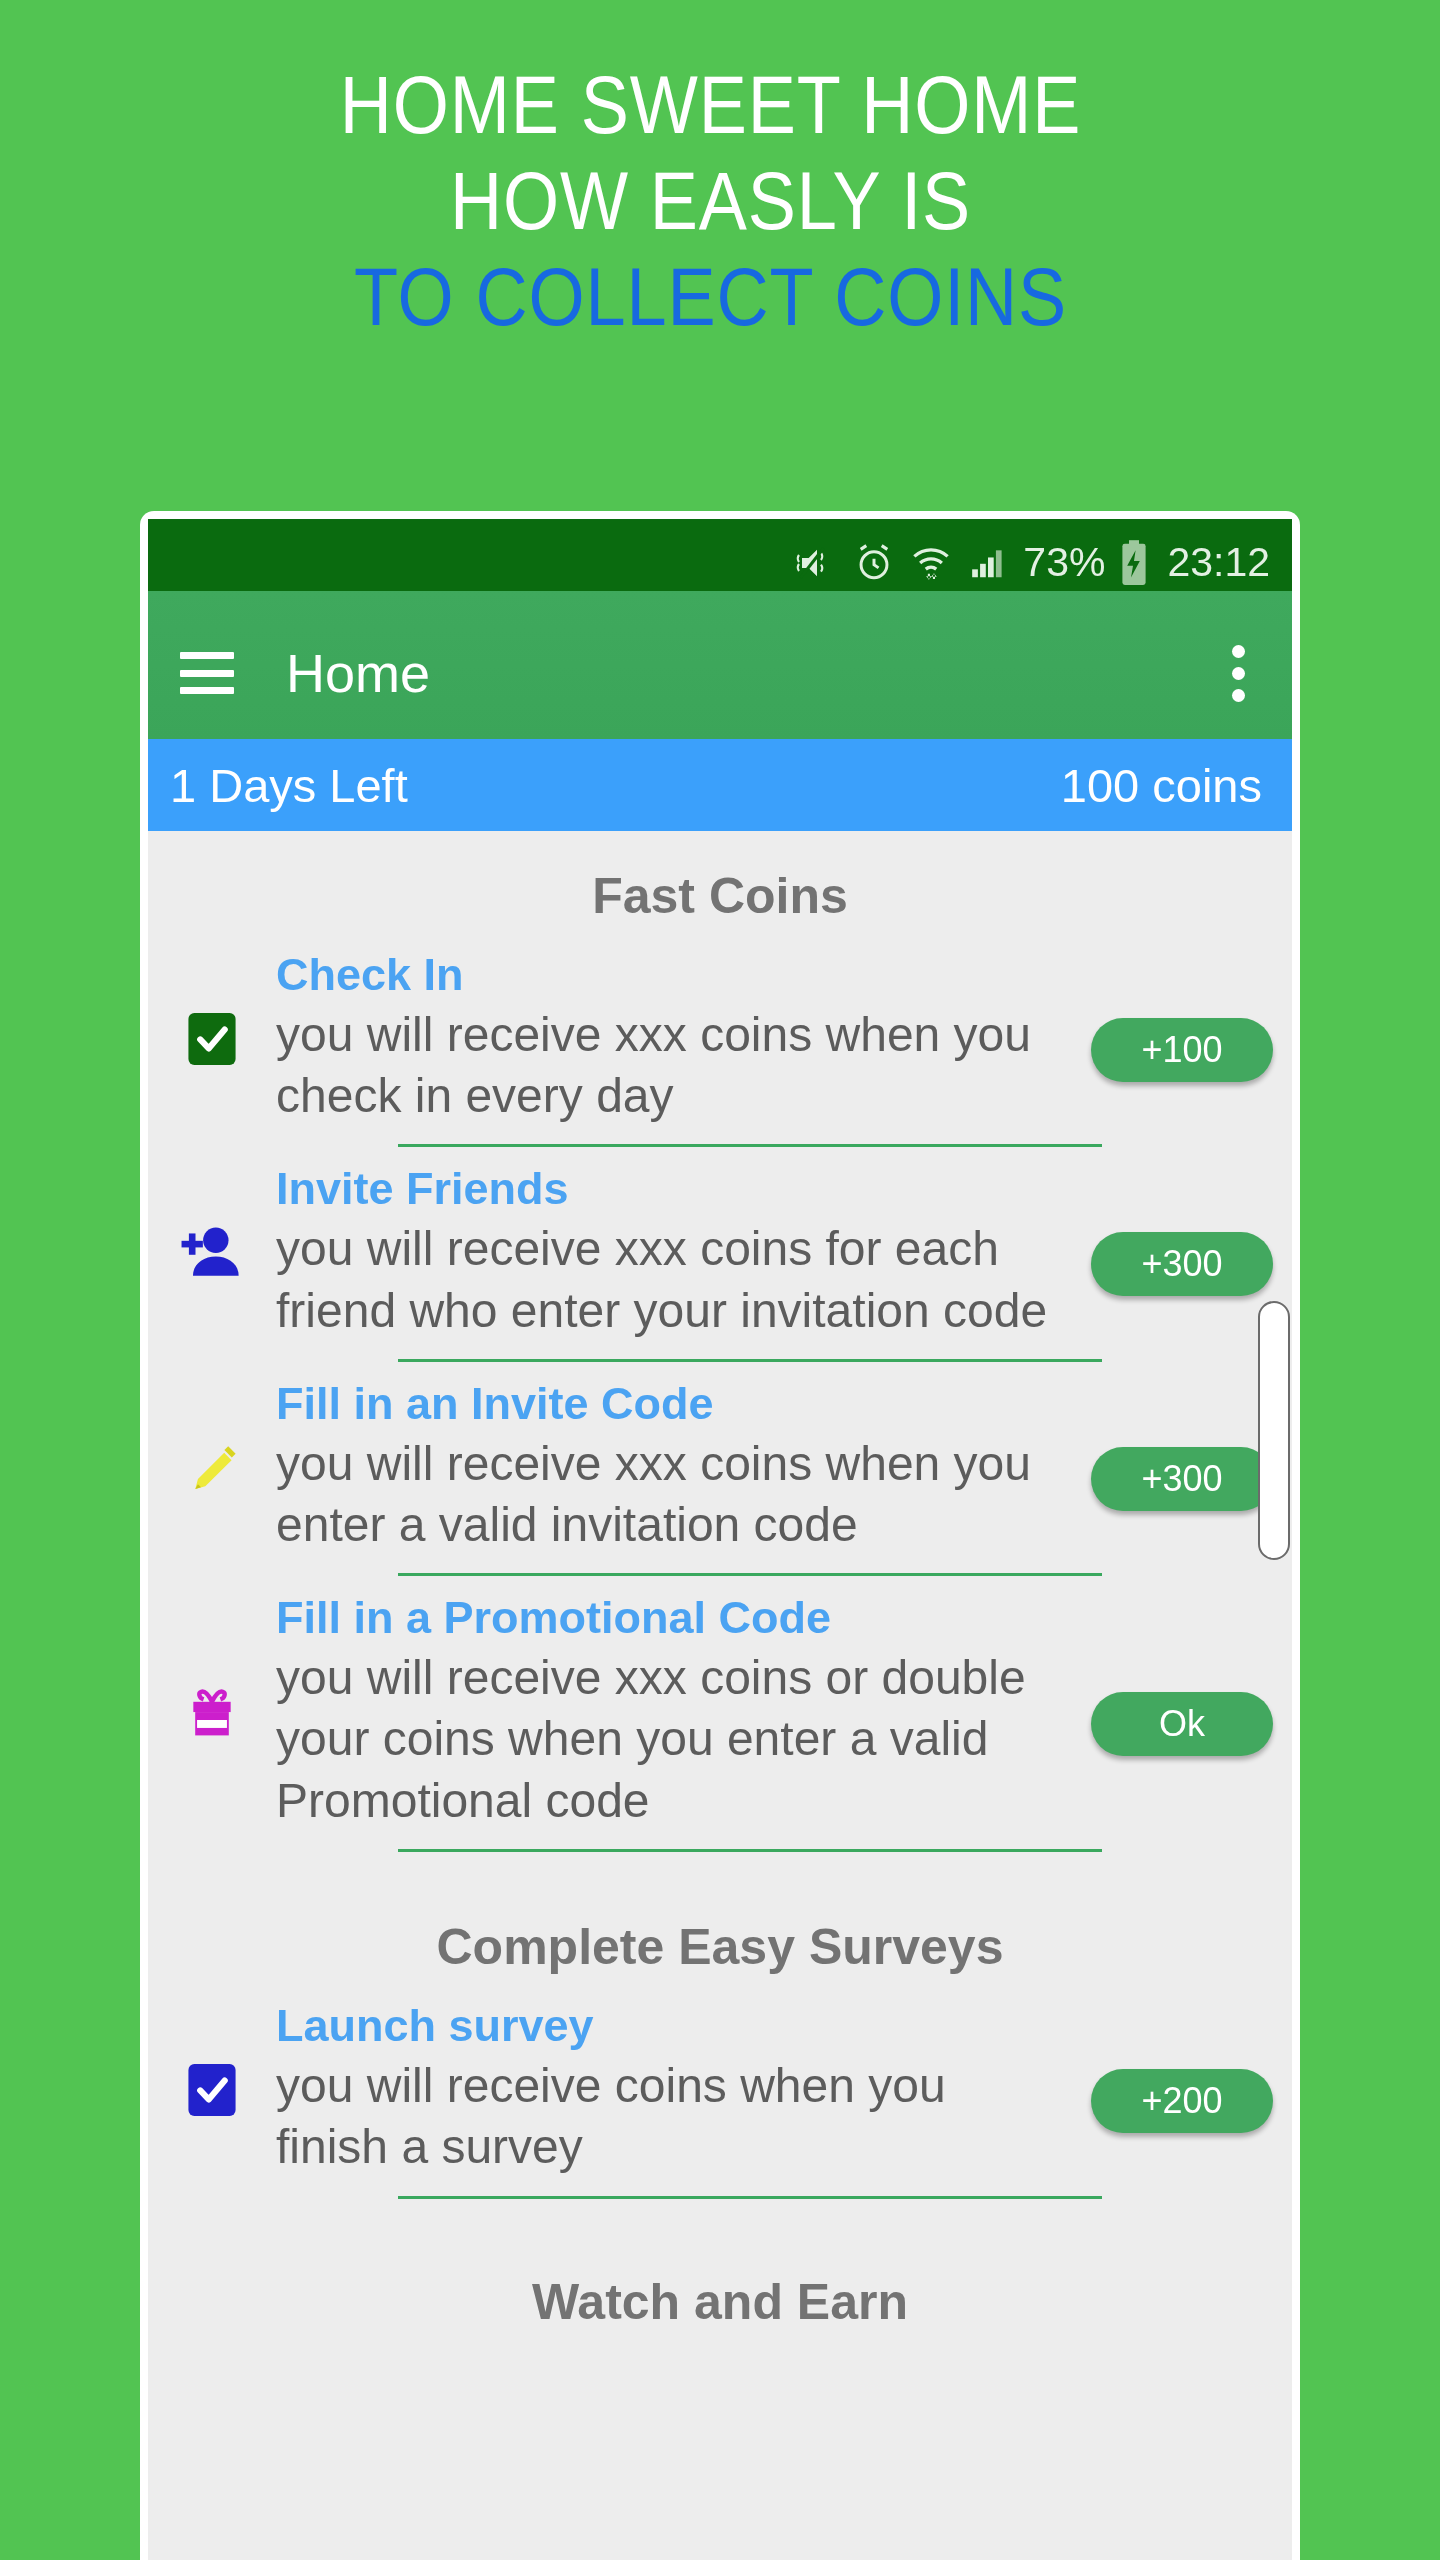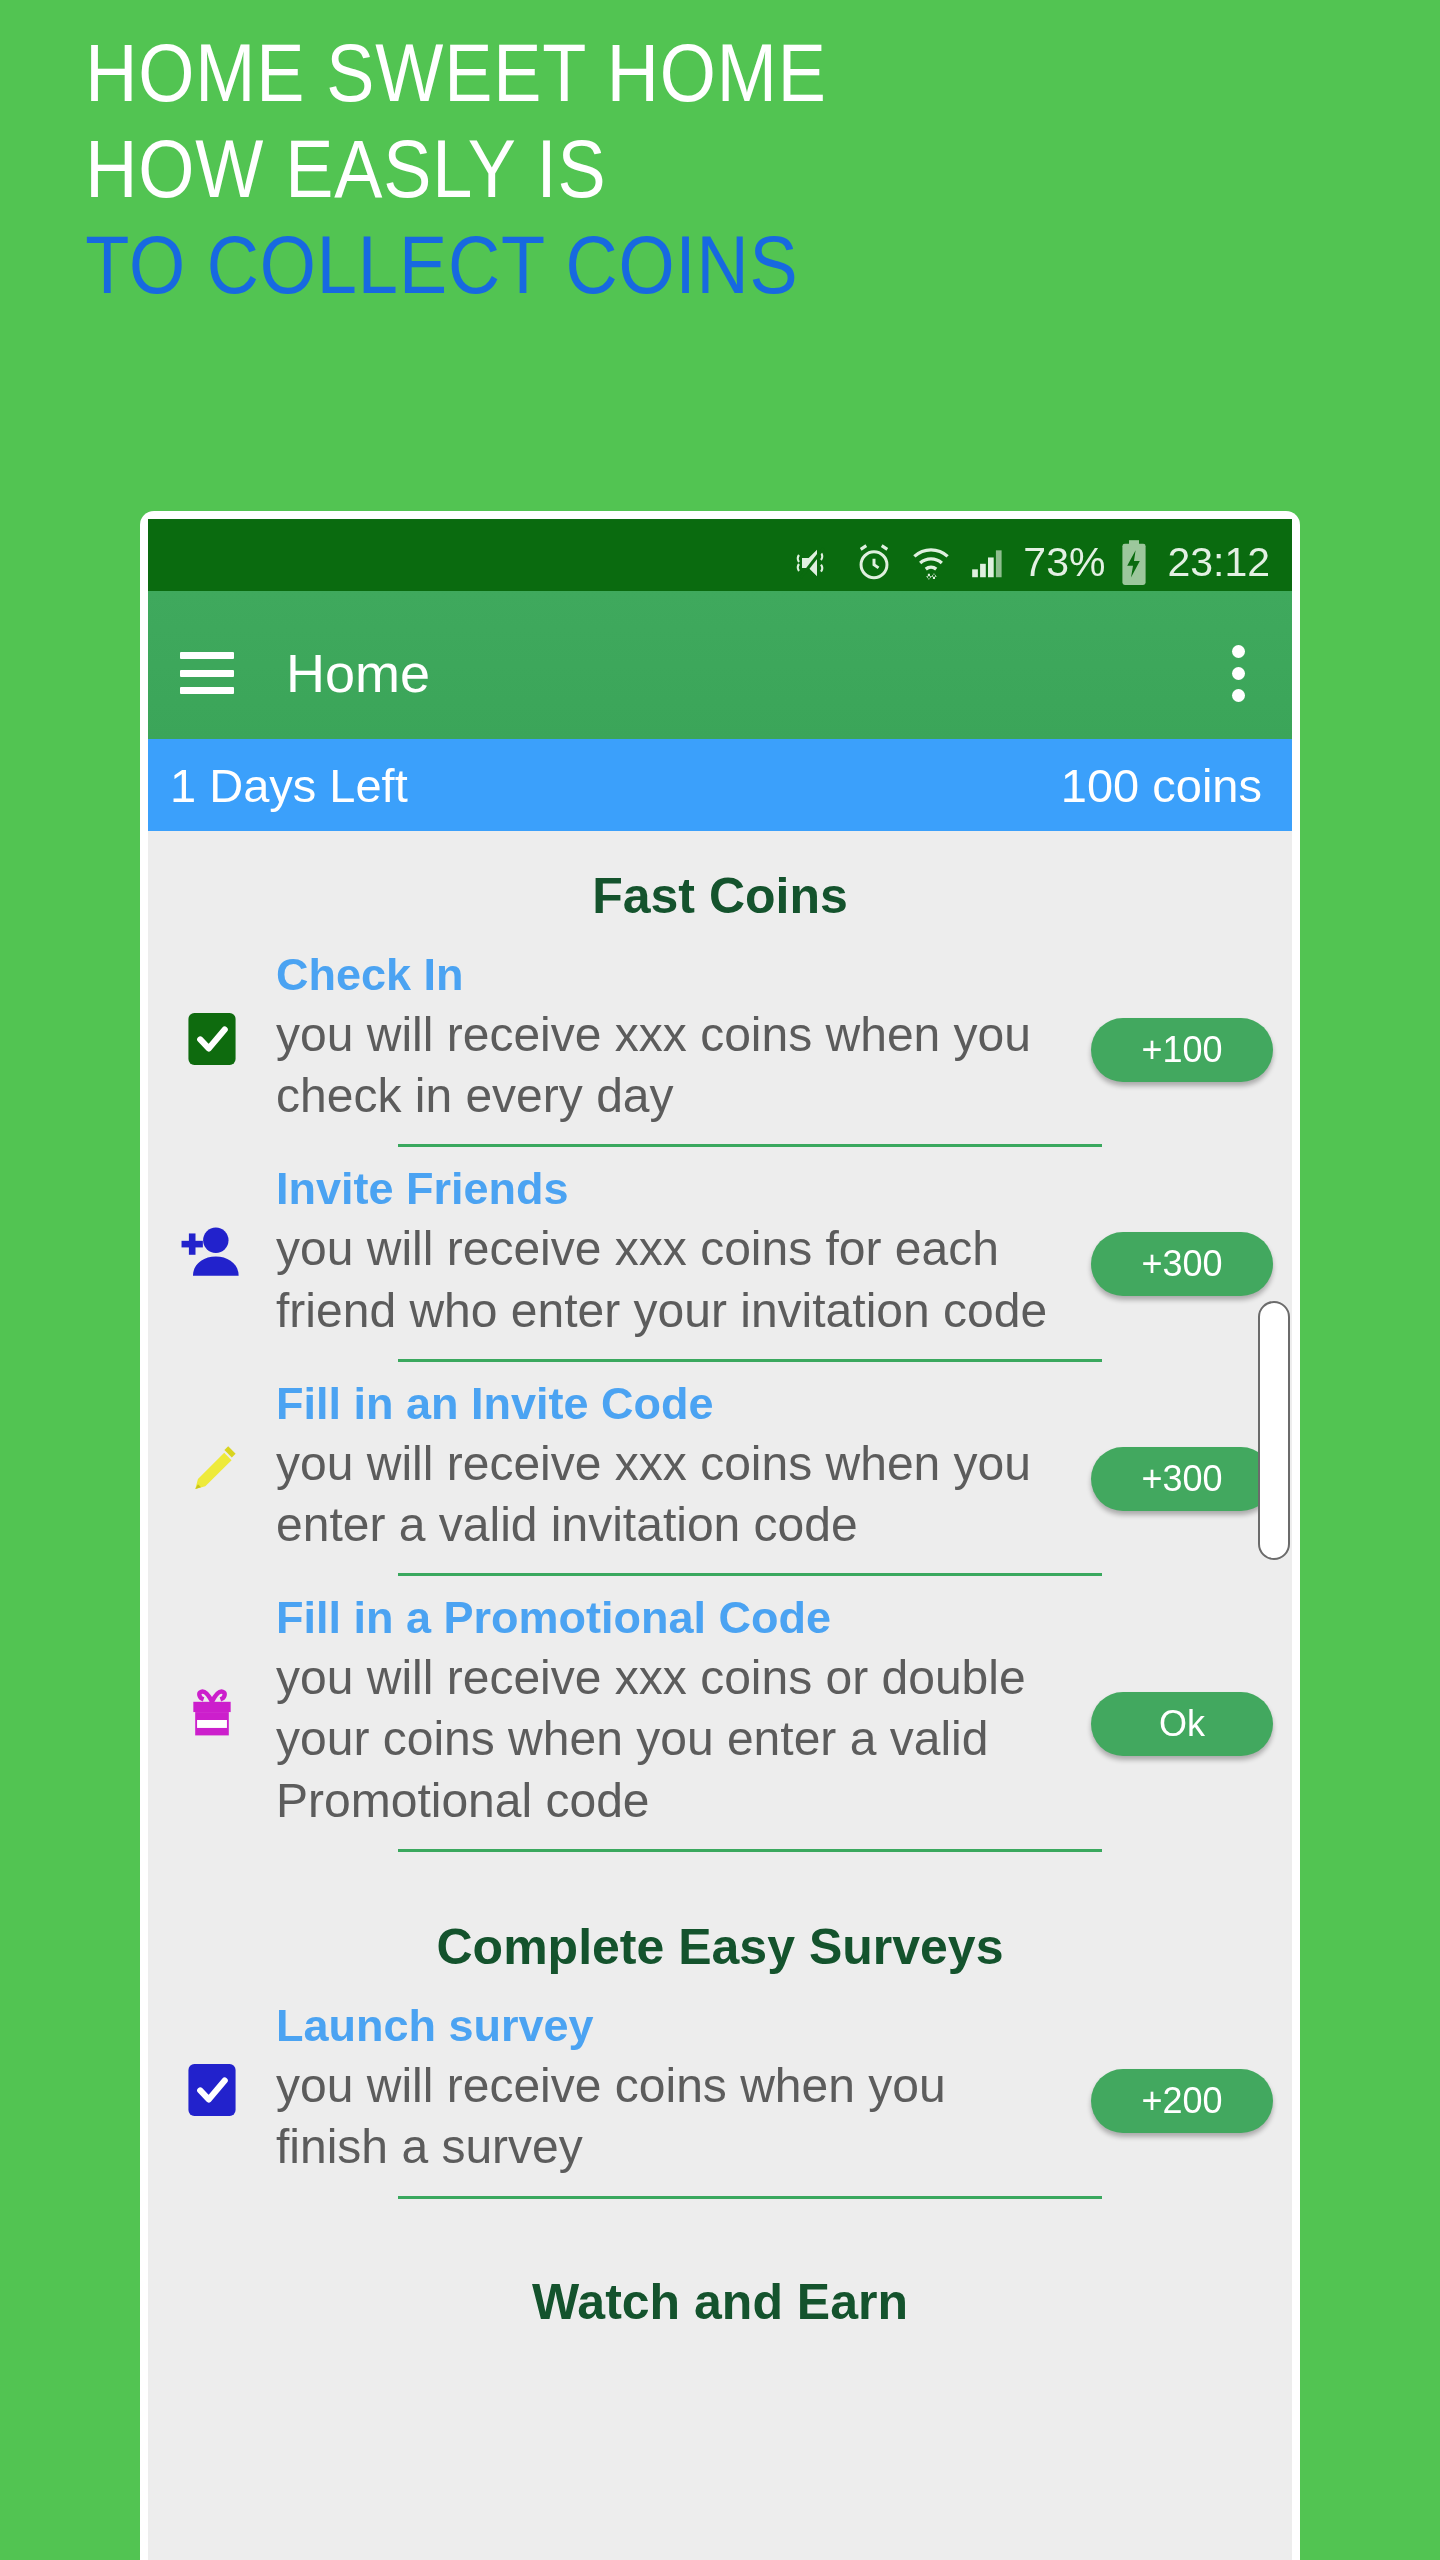--- a/index.html
+++ b/index.html
@@ -15,22 +15,22 @@
     position: relative;
   }
 
   
   .promo {
     position: absolute;
     top: 0;
     left: 0;
     width: 1421px;
     height: 512px;
-    text-align: left;
-    padding-top: 32px;
+    text-align: center;
+    padding-top: 64px;
     box-sizing: border-box;
   }
   .promo-line {
     font-family: "Liberation Sans Narrow", "Liberation Sans", sans-serif;
     font-size: 82px;
     line-height: 1.0;
     font-weight: 400;
     letter-spacing: 1px;
     margin: 0;
     transform: scaleX(0.88);
@@ -129,21 +129,21 @@
 
   
   .content {
     position: relative;
     background: #ededed;
     height: calc(100% - 312px);
     overflow: hidden;
   }
   .section-title {
     text-align: center;
-    color: #14532d;
+    color: #737373;
     font-size: 50px;
     font-weight: bold;
     font-family: "Liberation Sans Narrow", "Liberation Sans", sans-serif;
     padding: 36px 0 8px 0;
   }
   .section-title.surveys { padding-top: 66px; }
   .section-title.watch { padding-top: 74px; }
 
   .row {
     display: flex;

